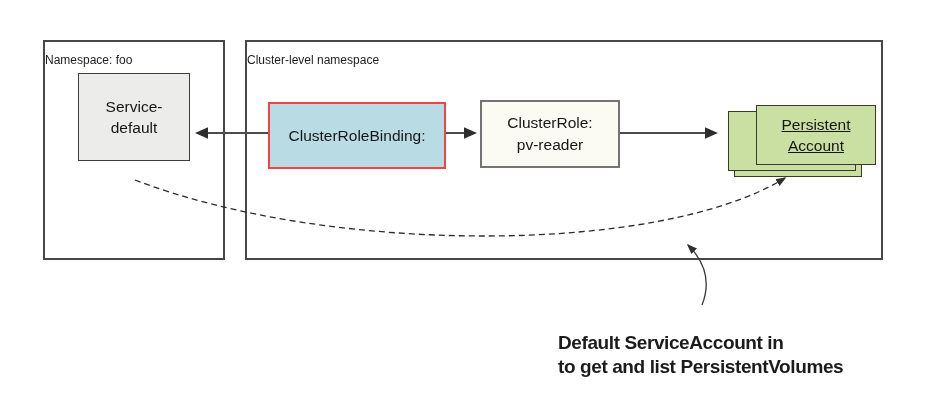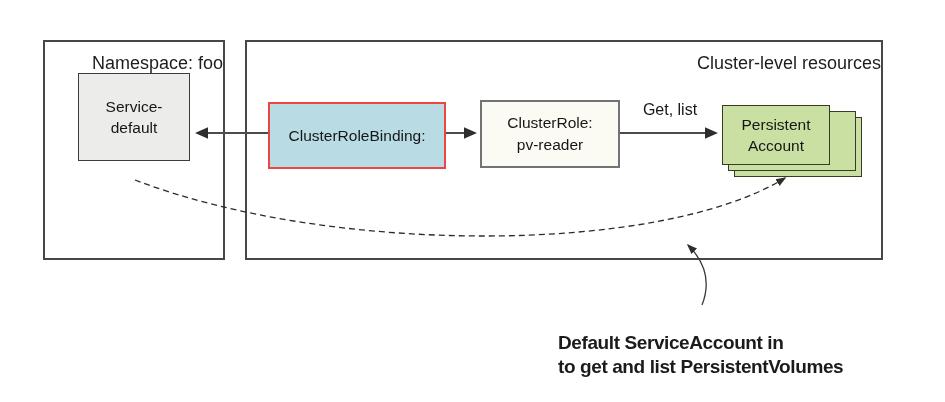--- a/index.html
+++ b/index.html
@@ -2,21 +2,21 @@
 <html style="--binding-fill: #b8dbe4; --volumes-fill: #cadfa2; --account-fill: #ececea; --role-fill: #fbfbf4; --border: #474747; --arrow: #4c4c4c;"><head>
 <meta charset="utf-8">
 <style>
   html, body { margin:0; padding:0; background:#ffffff; }
   .canvas {
     position:relative; width:945px; height:402px; background:#ffffff;
     font-family:"Liberation Sans", sans-serif; color:#1d1d1d; overflow:hidden;
   }
   .box { position:absolute; box-sizing:border-box; }
   .outer { border:2px solid var(--border,#474747); background:transparent; }
-  .outer-title { margin-top:11px; text-align:right; font-size:18px; color:#1d1d1d; }
+  .outer-title { margin-top:11px; text-align:left; font-size:12px; color:#1d1d1d; }
   .node {
     display:flex; flex-direction:column; justify-content:center;
     text-align:center; font-size:15.5px; line-height:21px; color:#161616;
   }
   .sa  { background:var(--account-fill,#ececea); border:1.5px solid #3c3c3c; }
   .crb { background:var(--binding-fill,#b8dbe4); border:2px solid #ef4444; line-height:22px;gap:20px; }
   .cr  { background:var(--role-fill,#fbfbf4);  border:2px solid #737373; line-height:22px; }
   .pv  { background:var(--volumes-fill,#cadfa2); border:1.5px solid #3a3a28; }
   .get-list { position:absolute; left:618px; top:101px; width:104px; text-align:center; font-size:16px; color:#161616; }
   .annotation {
@@ -32,45 +32,44 @@
 </head>
 <body>
 
 <div class="canvas">
 
   <div class="box outer" style="left:43px; top:40px; width:182px; height:220px;">
     <div class="outer-title">Namespace: foo</div>
   </div>
 
   <div class="box outer" style="left:245px; top:40px; width:638px; height:220px;">
-    <div class="outer-title">Cluster-level resources</div>
+    <div class="outer-title">Cluster-level namespace</div>
   </div>
 
   <div class="box node sa" style="left:78px; top:73px; width:112px; height:88px;">
     <div>Service-</div>
     <div>default</div>
   </div>
 
   <div class="box node crb" style="left:268px; top:102px; width:178px; height:67px;">
     <div>ClusterRoleBinding:</div>
   </div>
 
   <div class="box node cr" style="left:480px; top:100px; width:140px; height:68px;">
     <div>ClusterRole:</div>
     <div>pv-reader</div>
   </div>
 
   <div class="box pv" style="left:734px; top:117px; width:128px; height:60px;"></div>
   <div class="box pv" style="left:728px; top:111px; width:128px; height:60px;"></div>
-  <div class="box node pv" style="left:722px; top:105px; width:108px; height:60px;">
+  <div class="box node pv" style="left:756px; top:105px; width:120px; height:60px;text-decoration:underline;">
     <div>Persistent</div>
     <div>Account</div>
   </div>
 
-  <div class="get-list">Get, list</div>
 
   <div class="annotation">
     <div>Default ServiceAccount in</div>
     <div>to get and list PersistentVolumes</div>
   </div>
 
   <svg class="connectors" width="945" height="402" viewBox="0 0 945 402">
     <defs>
       <marker id="ah" viewBox="0 0 10 10" refX="8.5" refY="5" markerWidth="6.5" markerHeight="6.5" orient="auto">
         <path class="head" d="M0,0.6 L10,5 L0,9.4 z"></path>

